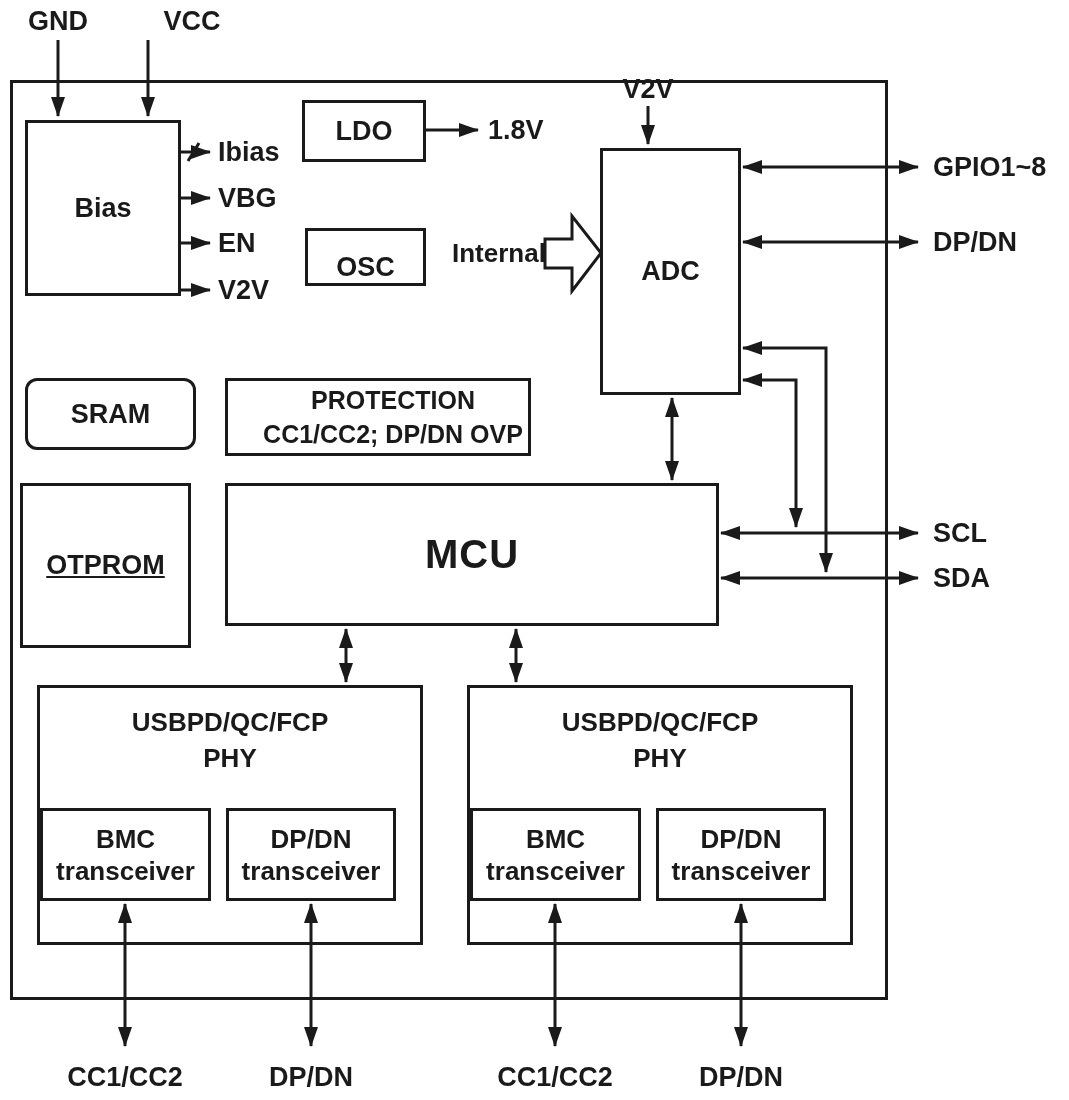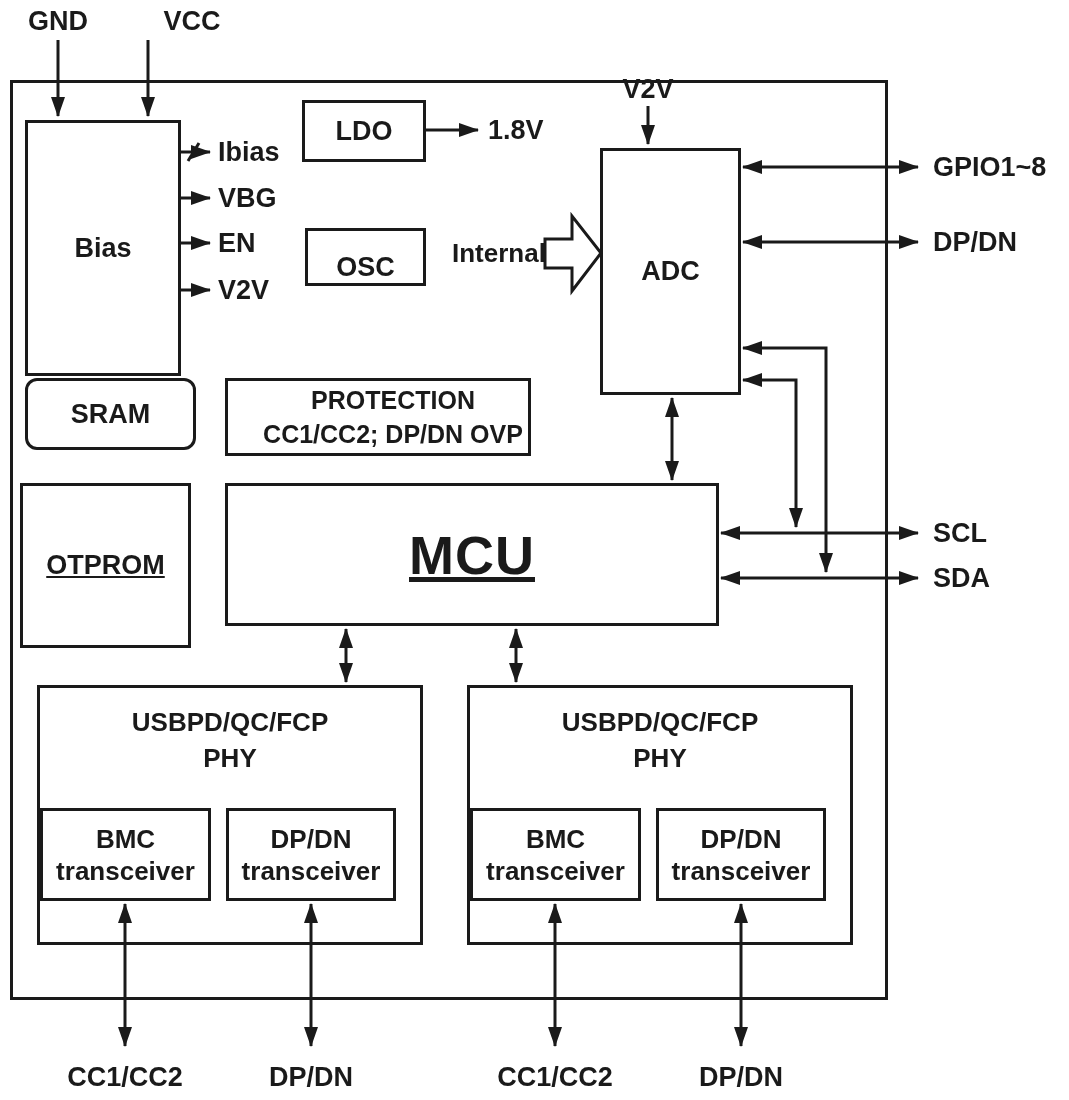--- a/index.html
+++ b/index.html
@@ -3,35 +3,35 @@
 <meta charset="utf-8">
 <style>
   html,body{margin:0;padding:0;background:#ffffff;}
   body{font-family:"Liberation Sans", sans-serif; color:#1a1a1a;}
   .canvas{position:relative; width:1069px; height:1100px; background:#ffffff; overflow:hidden;}
   .box{position:absolute; border:3px solid #1a1a1a; background:#ffffff; box-sizing:border-box;
        display:flex; flex-direction:column; align-items:center; justify-content:center;
        font-weight:bold; font-size:27px; z-index:2; text-align:center;}
   .box.phy{justify-content:flex-start; padding-top:16px; font-size:26px; line-height:36px;margin-left:12px;}
   .box.subblock{font-size:26px; line-height:32px; z-index:3;}
-  .box.mcu-box{font-size:54px; letter-spacing:1px;text-decoration:underline;}
+  .box.mcu-box{font-size:40px; letter-spacing:1px;}
   .box.protection-box{font-size:25px; line-height:34px;}
   .label{position:absolute; font-weight:bold; font-size:27px; white-space:nowrap; z-index:10;}
   .label.small{font-size:26px;}
   .centered{transform:translateX(-50%);}
   svg.wires{position:absolute; left:0; top:0; z-index:5; pointer-events:none;}
 </style>
 </head>
 <body>
 
 <div class="canvas">
 
   <div class="box" style="left:10px; top:80px; width:878px; height:920px; background:transparent; z-index:1;"></div>
 
-  <div class="box" style="left:25px; top:120px; width:156px; height:256px;">
+  <div class="box" style="left:25px; top:120px; width:156px; height:176px;">
     <span>Bias</span>
   </div>
 
   <div class="box" style="left:302px; top:100px; width:124px; height:62px;">
     <span>LDO</span>
   </div>
 
   <div class="box" style="left:305px; top:228px; width:121px; height:58px;justify-content:flex-end;">
     <span>OSC</span>
   </div>

